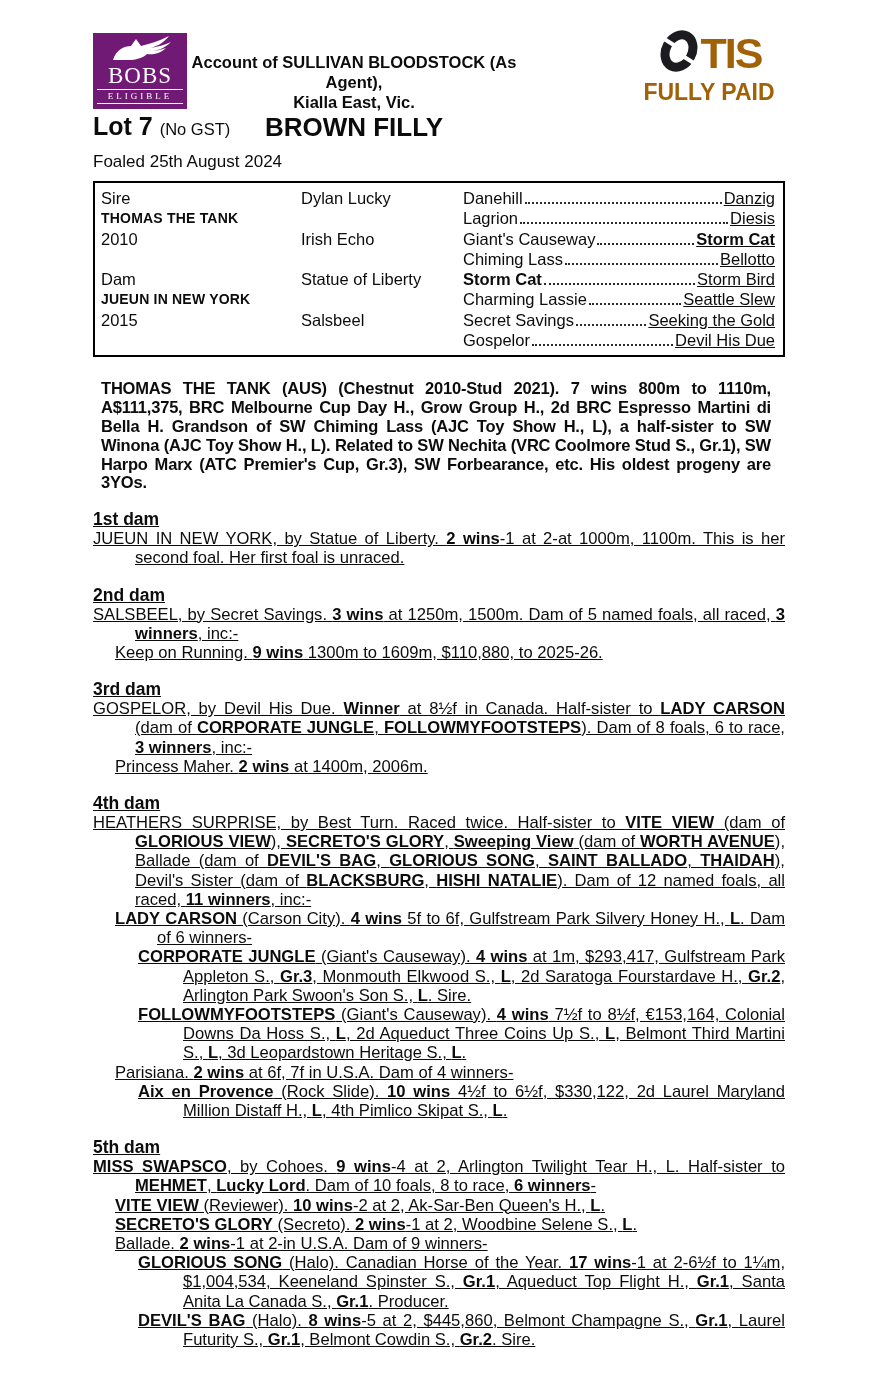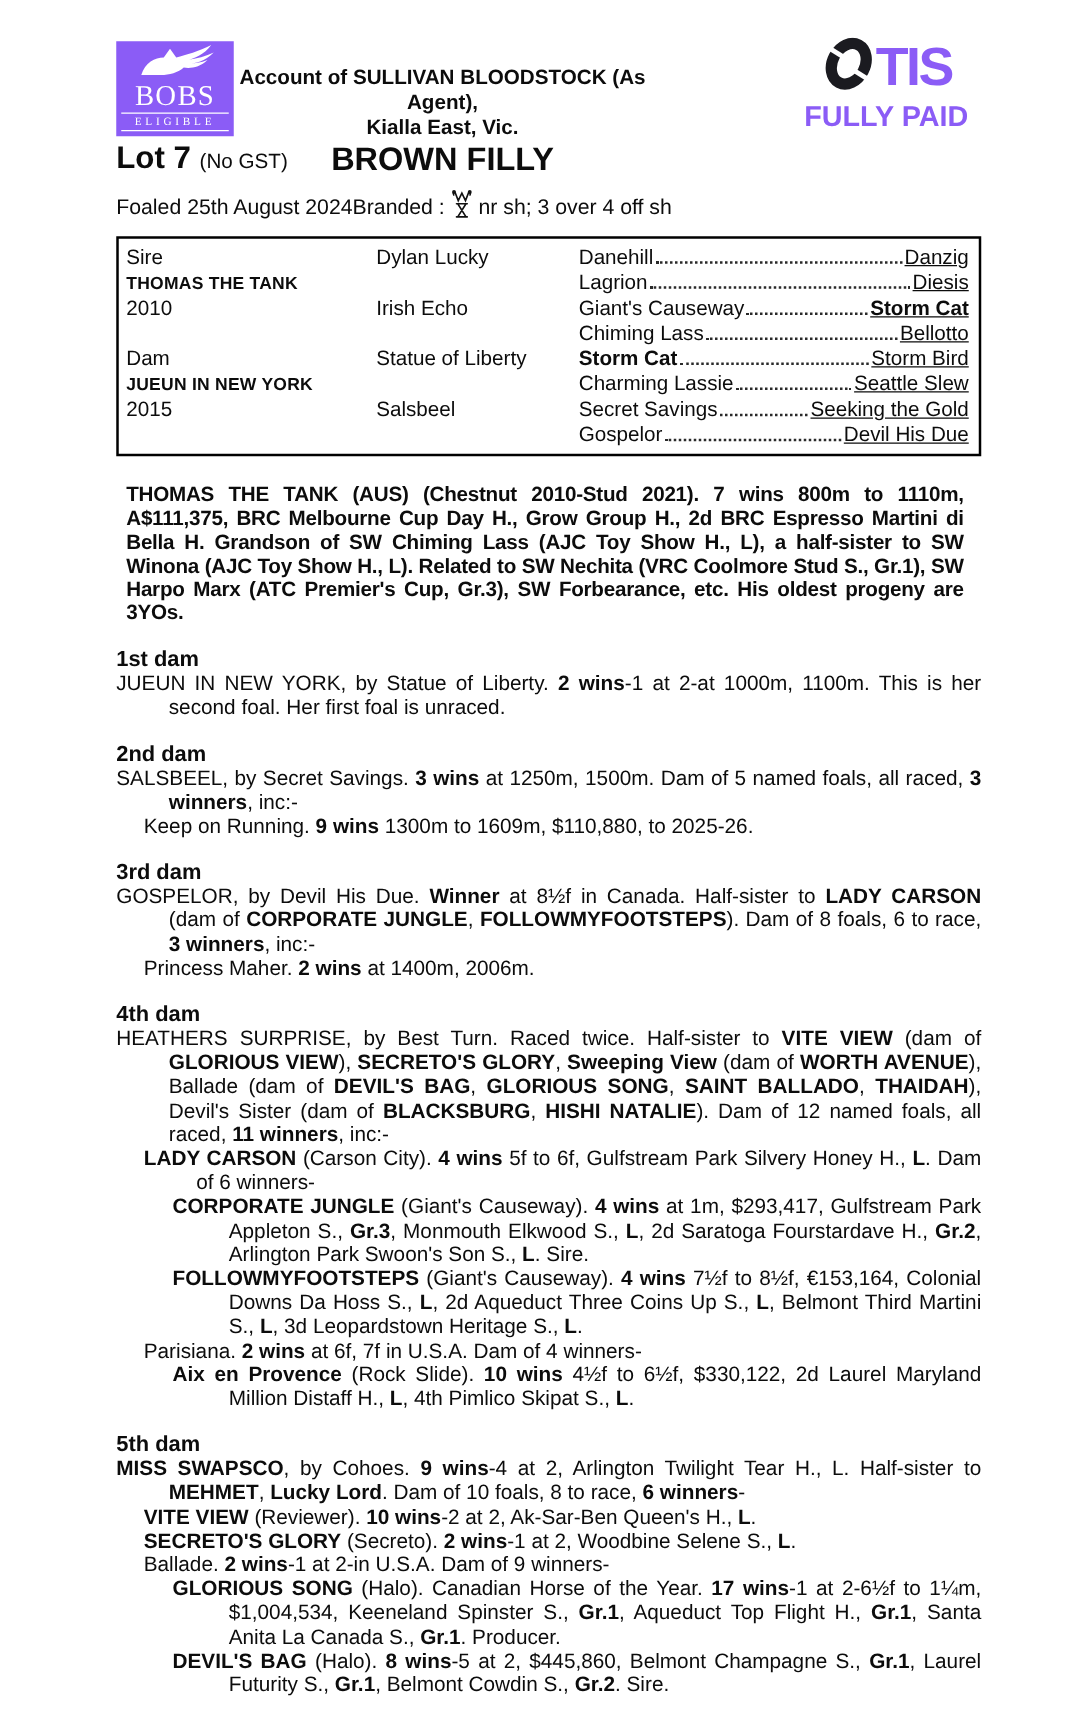--- a/index.html
+++ b/index.html
@@ -3,27 +3,27 @@
 <meta charset="utf-8">
 <style>
   html,body{margin:0;padding:0;background:#e8e8e8;}
   .page{position:relative;width:871px;height:1373px;background:#fff;color:#0c0c0c;
         font-family:"Liberation Sans",sans-serif;overflow:hidden;}
   .content{position:absolute;left:93px;top:30px;width:692px;}
   .b{font-weight:700;}
 
   
   .hdr{position:relative;height:80px;}
-  .bobs{position:absolute;left:0;top:3px;width:94px;height:76px;background:#8b5cf6;color:#fff;
+  .bobs{position:absolute;left:0;top:3px;width:94px;height:76px;background:#701a75;color:#fff;
         text-align:center;padding-top:2px;box-sizing:border-box;}
   .bobs-name{font-family:"Liberation Serif",serif;font-size:23px;letter-spacing:1px;line-height:22px;}
   .bobs-sub{font-family:"Liberation Serif",serif;font-size:9px;letter-spacing:3px;line-height:11px;border-top:1px solid #fff;border-bottom:1px solid #fff;margin:2px 4px 0 4px;padding:1px 0;}
   .account{position:absolute;left:96px;top:22px;width:330px;text-align:center;font-weight:700;
            font-size:16.5px;line-height:20px;}
-  .otis{position:absolute;right:0;top:0;width:152px;text-align:center;color:#8b5cf6;}
+  .otis{position:absolute;right:0;top:0;width:152px;text-align:center;color:#a16207;}
   .otis-top{display:flex;align-items:center;justify-content:center;}
   .otis-word{font-weight:700;font-size:43px;letter-spacing:-2px;line-height:40px;}
   .otis-sub{font-weight:700;font-size:23px;letter-spacing:0px;margin-top:3px;}
 
   
   .lotrow{position:relative;height:32px;margin-top:2px;}
   .lot-label{position:absolute;left:0;top:0;font-size:25px;font-weight:700;}
   .gst{font-size:16.5px;font-weight:400;}
   .sex{position:absolute;left:96px;top:0;width:330px;text-align:center;font-size:26px;font-weight:700;}
   .foalrow{display:flex;justify-content:flex-start;align-items:center;font-size:17px;margin:8px 0 9px 0;}
@@ -39,21 +39,21 @@
   .lrow{display:flex;align-items:baseline;}
   .lrow .nm{flex:0 0 auto;}
   .lrow .pr{flex:0 0 auto;text-decoration:underline;}
   .leader{flex:1 1 auto;border-bottom:2px dotted #2a2a2a;margin:0 2px 4px 2px;min-width:8px;}
 
   
   .note{font-weight:700;font-size:16.5px;line-height:18.8px;text-align:justify;
         margin:2px 14px 0 8px;letter-spacing:-0.2px;}
 
   
-  .section{margin-top:17px;}
+  .section{margin-top:17px;text-decoration:underline;}
   .sec-heading{font-weight:700;font-size:17.5px;line-height:20px;}
   .para{font-size:16.6px;line-height:19.2px;text-align:justify;}
   .i0{padding-left:42px;text-indent:-42px;}
   .i1{margin-left:22px;padding-left:42px;text-indent:-42px;}
   .i2{margin-left:45px;padding-left:45px;text-indent:-45px;}
 </style>
 </head>
 <body>
 
 <div class="page">
@@ -91,34 +91,20 @@
     <div class="lotrow">
       <div class="lot-label">
         <span>Lot 7</span>
         <span class="gst">(No GST)</span>
       </div>
       <div class="sex">BROWN FILLY</div>
     </div>
 
     <div class="foalrow">
       <span>Foaled 25th August 2024</span>
-      <span class="branded">
-        <span>Branded :</span>
-        <span>
-          <svg width="17" height="23" viewBox="0 0 17 23">
-            <g stroke="#111" fill="none" stroke-width="1.3" stroke-linecap="round">
-              <path d="M2 4 Q1 1.2 3 1.8 L5.6 8.5 L8.5 2.5 L11.4 8.5 L14 1.8 Q16 1.2 15 4"></path>
-              <circle cx="2.2" cy="1.6" r="0.9"></circle>
-              <circle cx="14.8" cy="1.6" r="0.9"></circle>
-              <path d="M4.2 11 h8.6 M4.2 21.5 h8.6 M5.2 11 L11.8 21.5 M11.8 11 L5.2 21.5"></path>
-            </g>
-          </svg>
-        </span>
-        <span>nr sh; 3 over 4 off sh</span>
-      </span>
     </div>
 
     <div class="ped">
       <div class="ped-col-left">
           <div class="prow">Sire</div>
           <div class="prow ped-name">THOMAS THE TANK</div>
           <div class="prow">2010</div>
           <div class="prow">&nbsp;</div>
           <div class="prow">Dam</div>
           <div class="prow ped-name">JUEUN IN NEW YORK</div>

